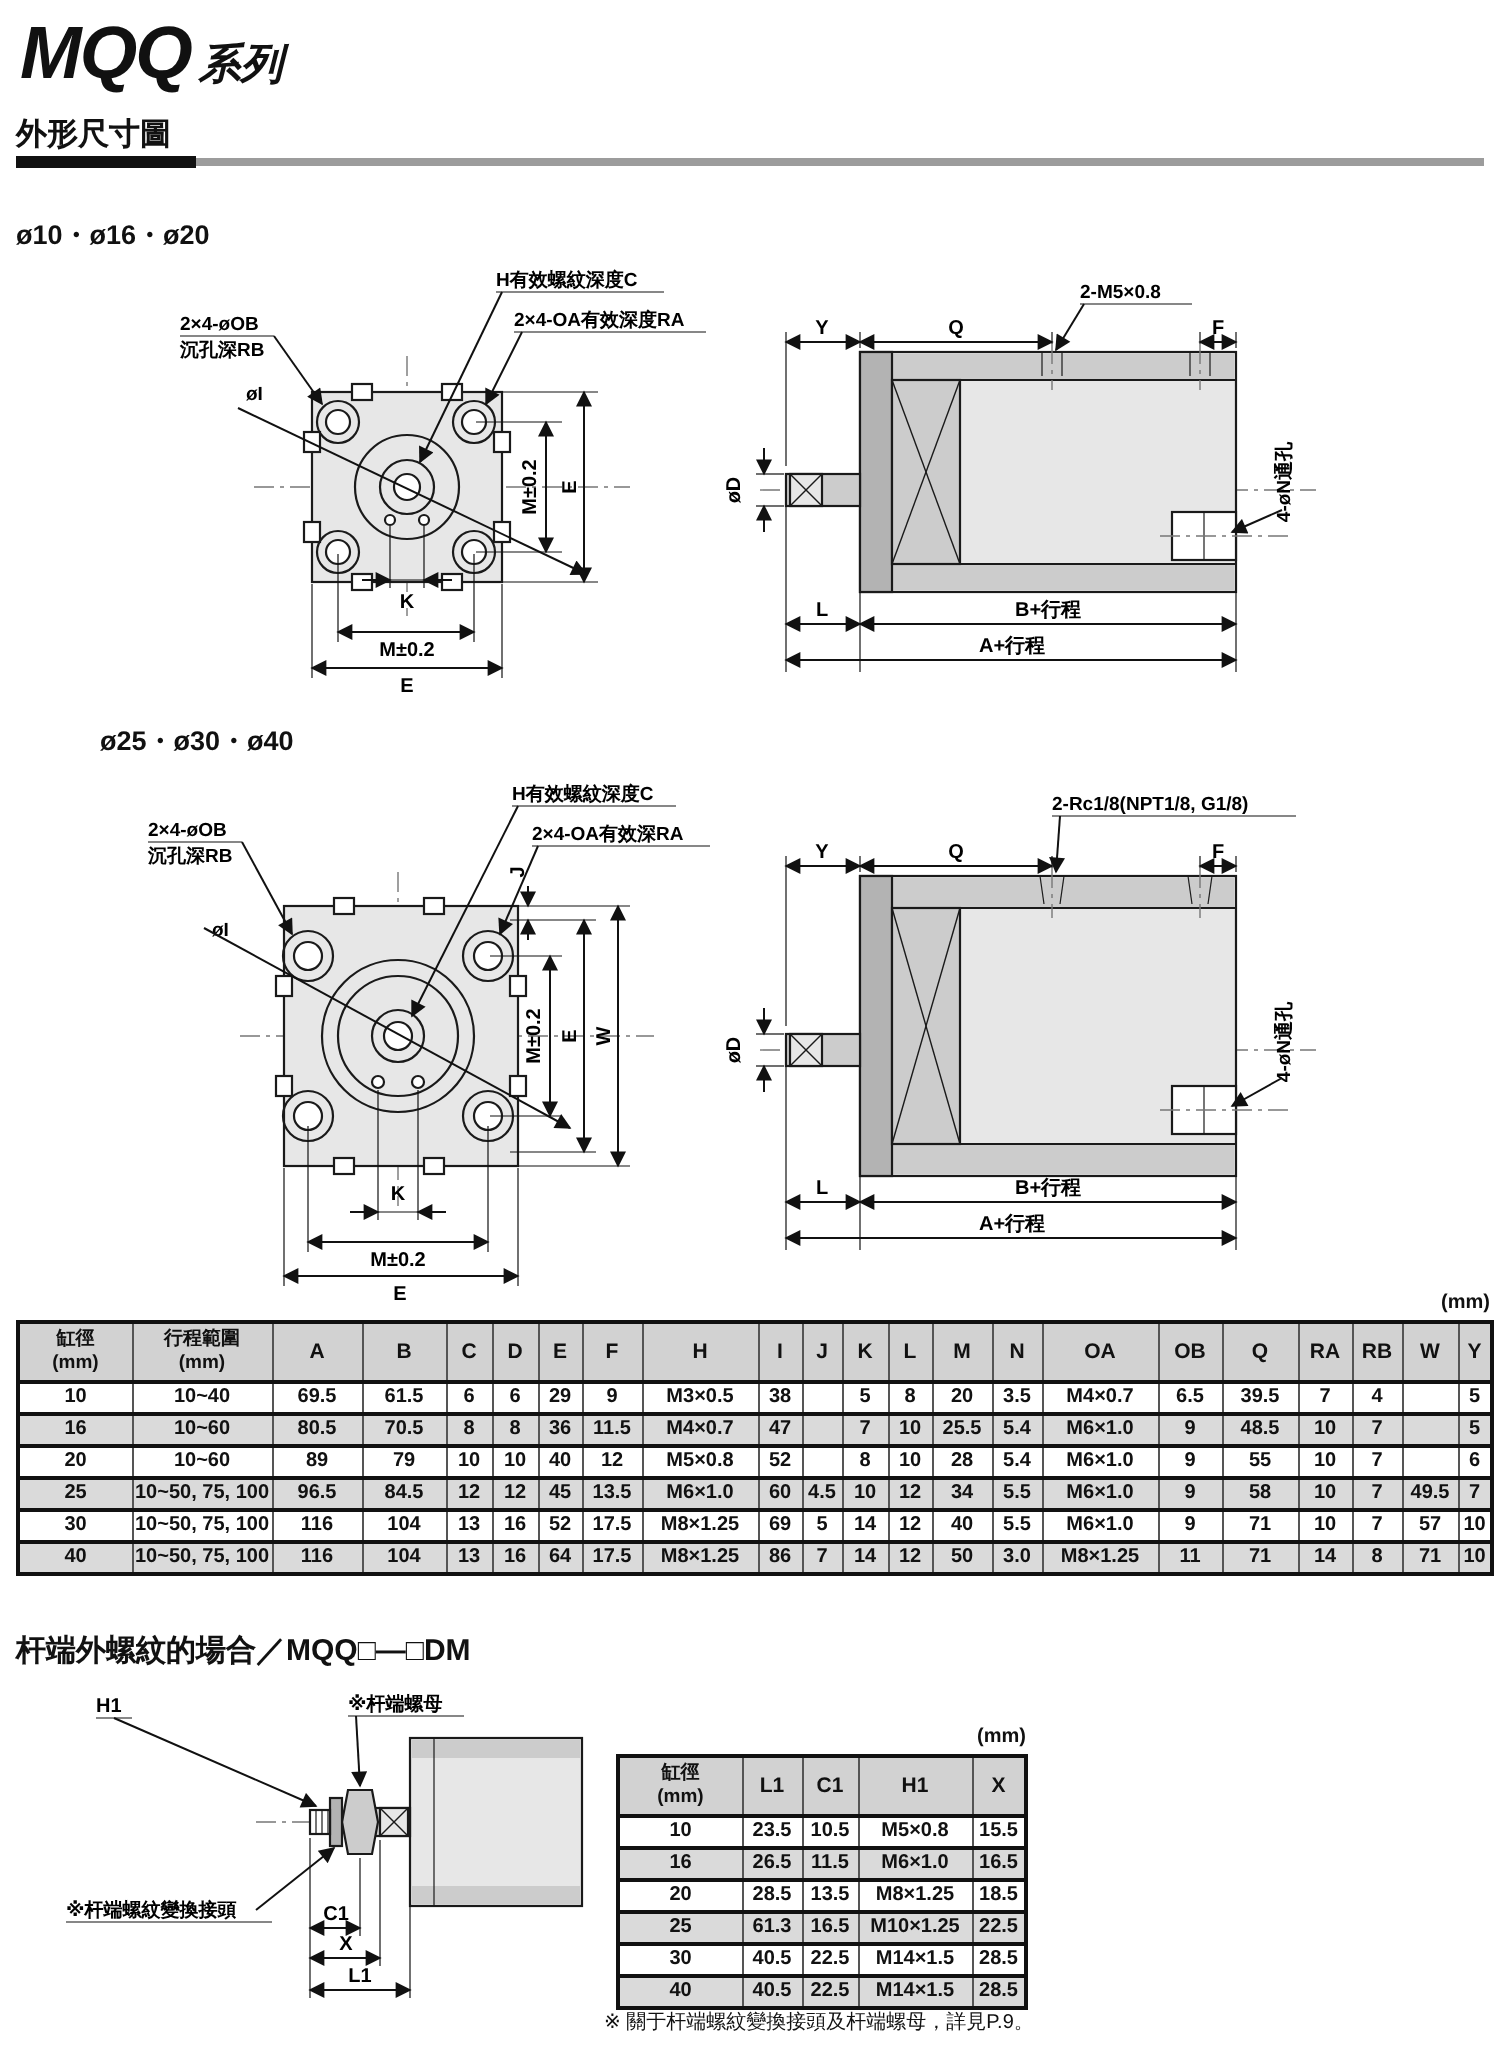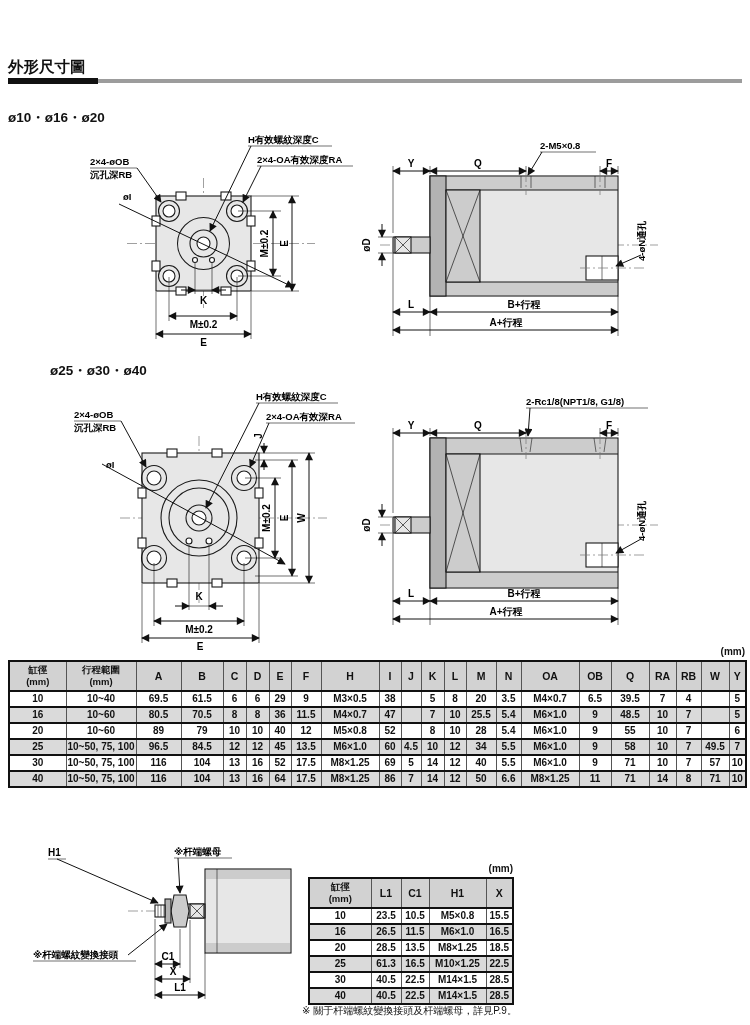--- a/index.html
+++ b/index.html
@@ -60,20 +60,23 @@
 <svg width="0" height="0" style="position:absolute" aria-hidden="true">
   <defs>
     <marker id="ar" viewBox="0 0 10 10" refX="9" refY="5" markerWidth="9" markerHeight="8" orient="auto-start-reverse">
       <path d="M0,0 L10,5 L0,10 z" fill="#111"></path>
     </marker>
   </defs>
 </svg>
 
 <div class="page">
 
+  <div class="title">
+    <span class="t1">MQQ</span><span class="t2">系列</span>
+  </div>
 
   <div class="sec">外形尺寸圖</div>
   <div class="bar-gray"></div>
   <div class="bar-black"></div>
 
   <div class="sub1s">ø10・ø16・ø20</div>
 
   <svg class="draw" style="left:85px;top:130px" width="300" height="228" viewBox="0 0 300 228">
     <g>
       <line class="cl" x1="42" y1="113.5" x2="230" y2="113.5"></line>
@@ -541,32 +544,33 @@
           <td>13</td>
           <td>16</td>
           <td>64</td>
           <td>17.5</td>
           <td>M8×1.25</td>
           <td>86</td>
           <td>7</td>
           <td>14</td>
           <td>12</td>
           <td>50</td>
-          <td>6.6</td>
+          <td>3.0</td>
           <td>M8×1.25</td>
           <td>11</td>
           <td>71</td>
           <td>14</td>
           <td>8</td>
           <td>71</td>
           <td>10</td>
         </tr>
       </tbody>
     </table>
 
+  <div class="rodsec">杆端外螺紋的場合／MQQ□—□DM</div>
 
   <svg class="draw" style="left:28px;top:843px" width="270" height="165" viewBox="0 0 270 165">
     <line class="cl" x1="100" y1="68" x2="258" y2="68"></line>
     <g>
       <rect class="fl oln" x="177" y="26" width="86" height="84"></rect>
       <rect class="fm" x="178" y="27" width="84" height="9"></rect>
       <rect class="fm" x="178" y="100" width="84" height="9"></rect>
       <line class="thin" x1="189" y1="26" x2="189" y2="110"></line>
     </g>
     <g>

